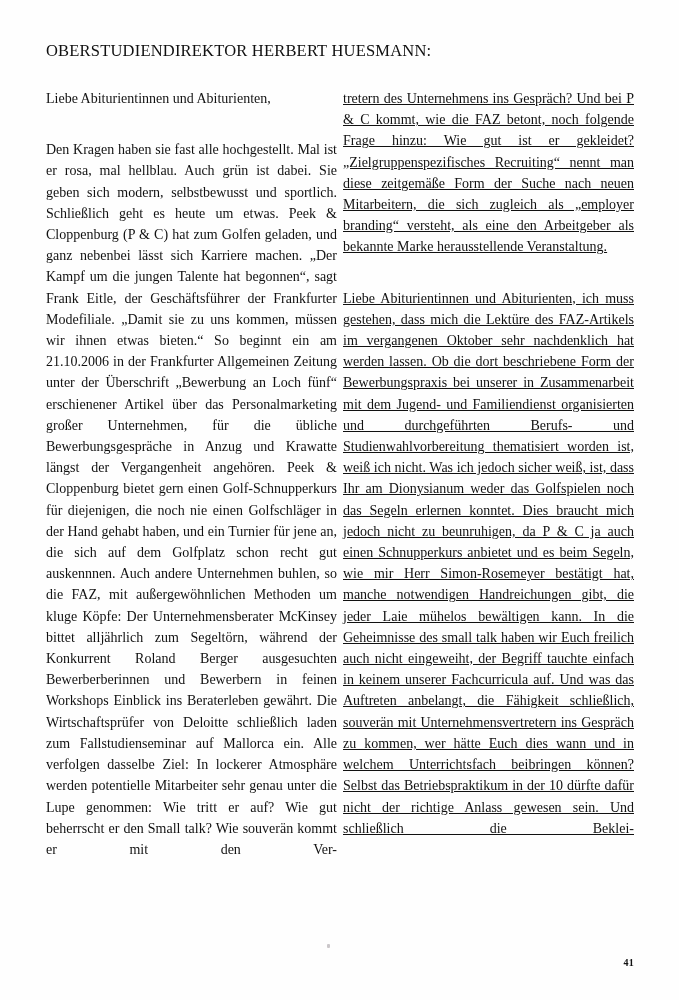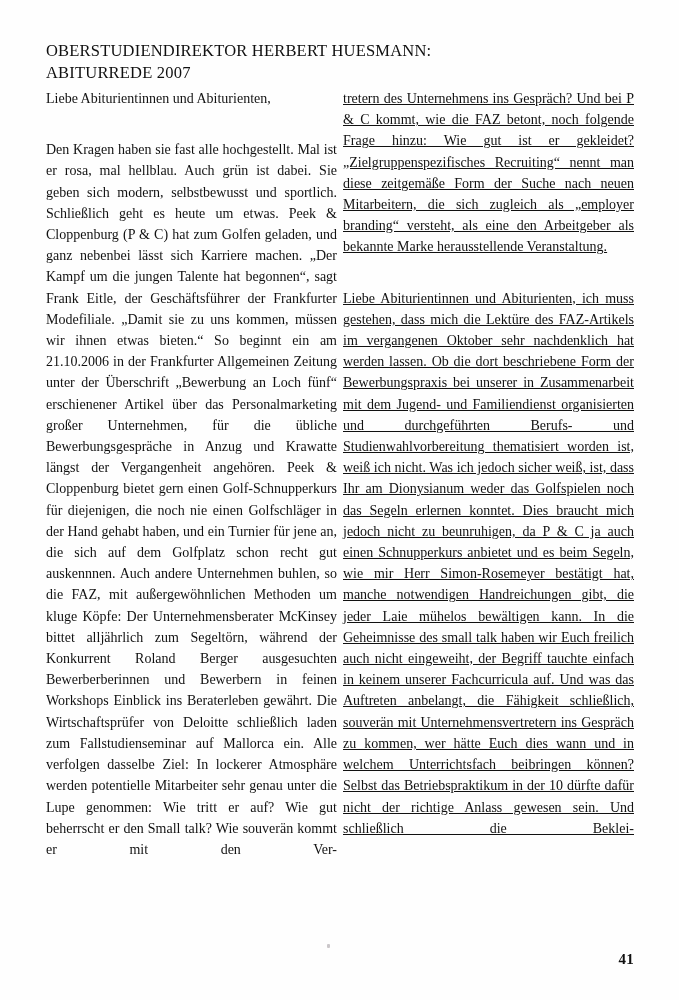--- a/index.html
+++ b/index.html
@@ -87,21 +87,21 @@
     content: "";
     display: inline-block;
     width: 100%;
   }
 
   
   .page-number {
     position: absolute;
     right: 45px;
     bottom: 32px;
-    font-size: 15px;
+    font-size: 10px;
     font-weight: bold;
     color: #111111;
     letter-spacing: 0.3px;
   }
 
   .scan-speck {
     position: absolute;
     left: 327px;
     top: 944px;
     width: 3px;
@@ -111,21 +111,20 @@
     opacity: 0.75;
   }
 </style>
 </head>
 <body>
 
 <div class="page">
 
   <div class="article-heading">
     <span class="heading-line">OBERSTUDIENDIREKTOR HERBERT HUESMANN:</span>
-    <span class="heading-line">ABITURREDE 2007</span>
   </div>
 
   <div class="columns">
 
     <div class="column column-left">
       <div class="body-text">
         <p class="para no-stretch">Liebe Abiturientinnen und Abiturienten,</p>
         <p class="para continued">Den Kragen haben sie fast alle hochgestellt. Mal ist er rosa, mal hellblau. Auch grün ist dabei. Sie geben sich modern, selbstbewusst und sportlich. Schließlich geht es heute um etwas. Peek &amp; Cloppenburg (P &amp; C) hat zum Golfen geladen, und ganz nebenbei lässt sich Karriere machen. „Der Kampf um die jungen Talente hat begonnen“, sagt Frank Eitle, der Geschäftsführer der Frankfurter Modefiliale. „Damit sie zu uns kommen, müssen wir ihnen etwas bieten.“ So beginnt ein am 21.10.2006 in der Frankfurter Allgemeinen Zeitung unter der Überschrift „Bewerbung an Loch fünf“ erschienener Artikel über das Personalmarketing großer Unternehmen, für die übliche Bewerbungsgespräche in Anzug und Krawatte längst der Vergangenheit angehören. Peek &amp; Cloppenburg bietet gern einen Golf-Schnupperkurs für diejenigen, die noch nie einen Golfschläger in der Hand gehabt haben, und ein Turnier für jene an, die sich auf dem Golfplatz schon recht gut  auskennnen. Auch andere Unternehmen buhlen, so die FAZ, mit außergewöhnlichen Methoden um kluge Köpfe: Der Unternehmensberater McKinsey bittet alljährlich zum Segeltörn, während der Konkurrent  Roland Berger ausgesuchten Bewerberberinnen und Bewerbern in feinen Workshops Einblick ins Beraterleben gewährt. Die Wirtschaftsprüfer von Deloitte schließlich laden zum Fallstudienseminar auf Mallorca ein. Alle verfolgen dasselbe Ziel: In lockerer Atmosphäre werden potentielle Mitarbeiter sehr genau unter die Lupe genommen: Wie tritt er auf? Wie gut beherrscht er den Small talk? Wie souverän kommt er mit den Ver-</p>
       </div>
     </div>

